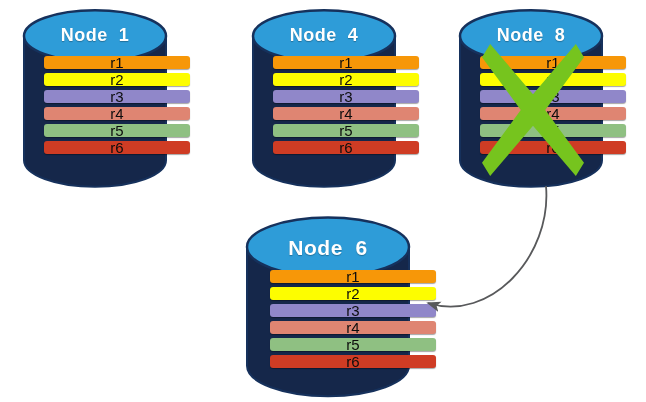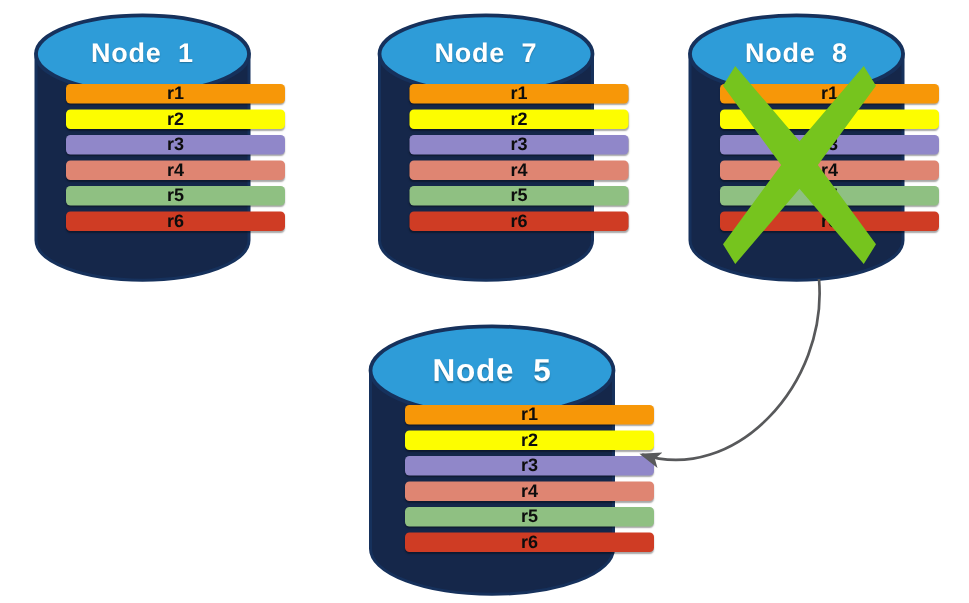--- a/index.html
+++ b/index.html
@@ -61,22 +61,22 @@
   }
 
   .row-label {
     position: absolute;
     left: 0; top: 0;
     width: 100%;
     height: 13px;
     line-height: 13px;
     text-align: center;
     color: #0d0d0d;
-    font-weight: bold;
-    font-size: 12px;
+    font-weight: normal;
+    font-size: 15px;
     font-family: "Liberation Sans", sans-serif;
   }
 
   .overlay-x {
     position: absolute;
     pointer-events: none;
   }
 
   .arrow-layer {
     position: absolute;
@@ -115,21 +115,21 @@
         <div class="row" style="background: rgb(207, 60, 36);">
           <span class="row-label" style="color: rgb(13, 13, 13);">r6</span>
         </div>
       </div>
     </div>
     <div class="node" style="left: 251px; top: 8px; width: 146px; height: 176px;">
       <svg class="node-svg" width="146" height="176" viewBox="0 0 146 176">
         <path d="M 2 28 L 2 152.2 A 71 26.599999999999998 0 0 0 144 152.2 L 144 28 Z" fill="#15274a" stroke="#16315c" stroke-width="2"></path>
         <ellipse cx="73" cy="28" rx="71" ry="25.76" fill="#2e9cd8" stroke="#16315c" stroke-width="2.5"></ellipse>
       </svg>
-      <div class="node-title" style="top: 17px; font-size: 18px; color: rgb(255, 255, 255);">Node  7</div>
+      <div class="node-title" style="top: 17px; font-size: 18px; color: rgb(255, 255, 255);">Node  4</div>
       <div class="rows" style="padding-left: 22px; padding-right: 22px; top: 48.16px;">
         <div class="row" style="background: rgb(247, 151, 8);">
           <span class="row-label" style="color: rgb(13, 13, 13);">r1</span>
         </div>
         <div class="row" style="background: rgb(253, 253, 0);">
           <span class="row-label" style="color: rgb(13, 13, 13);">r2</span>
         </div>
         <div class="row" style="background: rgb(144, 135, 201);">
           <span class="row-label" style="color: rgb(13, 13, 13);">r3</span>
         </div>
@@ -172,21 +172,21 @@
       </div>
       <svg class="overlay-x" width="102" height="132" viewBox="0 0 100 100" preserveAspectRatio="none" style="left: 24px; top: 36px;">
         <path d="M 8 0 L 50 38 L 92 0 L 100 10 L 62 50 L 100 90 L 92 100 L 50 62 L 8 100 L 0 90 L 38 50 L 0 10 Z" fill="#76c41e"></path>
       </svg>
     </div>
     <div class="node" style="left: 245px; top: 215px; width: 166px; height: 178px;">
       <svg class="node-svg" width="166" height="178" viewBox="0 0 166 178">
         <path d="M 2 32 L 2 150.8 A 81 30.4 0 0 0 164 150.8 L 164 32 Z" fill="#15274a" stroke="#16315c" stroke-width="2"></path>
         <ellipse cx="83" cy="32" rx="81" ry="29.44" fill="#2e9cd8" stroke="#16315c" stroke-width="2.5"></ellipse>
       </svg>
-      <div class="node-title" style="top: 21px; font-size: 21px; color: rgb(255, 255, 255);">Node  5</div>
+      <div class="node-title" style="top: 21px; font-size: 21px; color: rgb(255, 255, 255);">Node  6</div>
       <div class="rows" style="padding-left: 25px; padding-right: 25px; top: 55.04px;">
         <div class="row" style="background: rgb(247, 151, 8);">
           <span class="row-label" style="color: rgb(13, 13, 13);">r1</span>
         </div>
         <div class="row" style="background: rgb(253, 253, 0);">
           <span class="row-label" style="color: rgb(13, 13, 13);">r2</span>
         </div>
         <div class="row" style="background: rgb(144, 135, 201);">
           <span class="row-label" style="color: rgb(13, 13, 13);">r3</span>
         </div>

